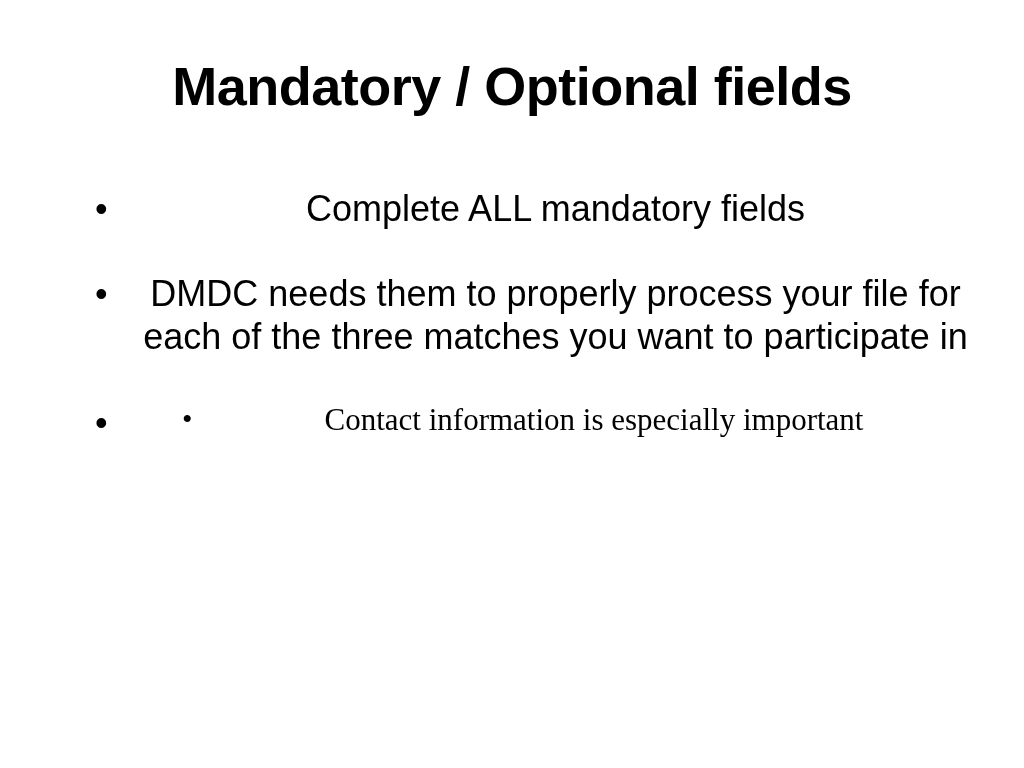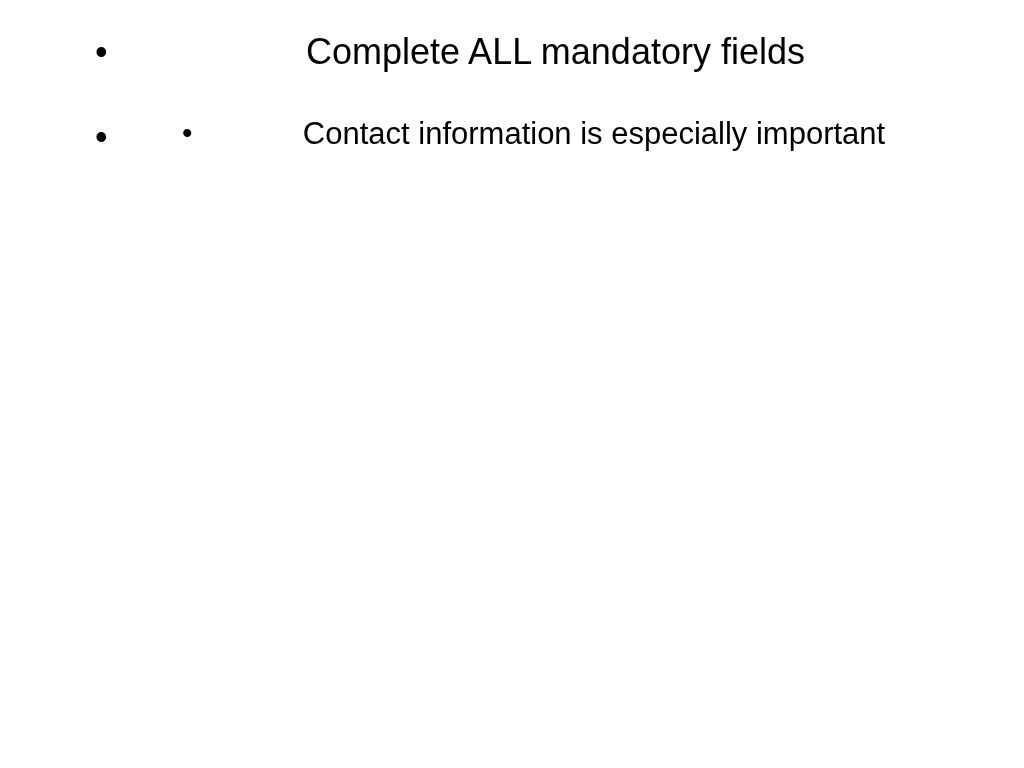--- a/index.html
+++ b/index.html
@@ -52,36 +52,41 @@
     ul.sub-list {
       list-style: none;
       padding: 0;
       margin: 6px 0 0 45px;
     }
     ul.sub-list > li {
       font-size: 31px;
       line-height: 1.2;
       position: relative;
       padding-left: 32px;
+      font-family: Liberation Serif, serif;
     }
     ul.sub-list > li::before {
       content: "•";
       position: absolute;
       left: 0;
       top: 0;
       font-size: 30px;
     }
   </style>
 </head>
 <body>
 
 <div class="slide">
+  <div class="title">Mandatory / Optional fields</div>
   <ul class="main-list">
     <li>
       <span>Complete ALL mandatory fields</span>
+    </li>
+    <li>
+      <span>DMDC needs them to properly process your file for each of the three matches you want to participate in</span>
     </li>
     <li>
       <ul class="sub-list">
         <li>
           <span>Contact information is especially important</span>
         </li>
       </ul>
     </li>
   </ul>
 </div>

